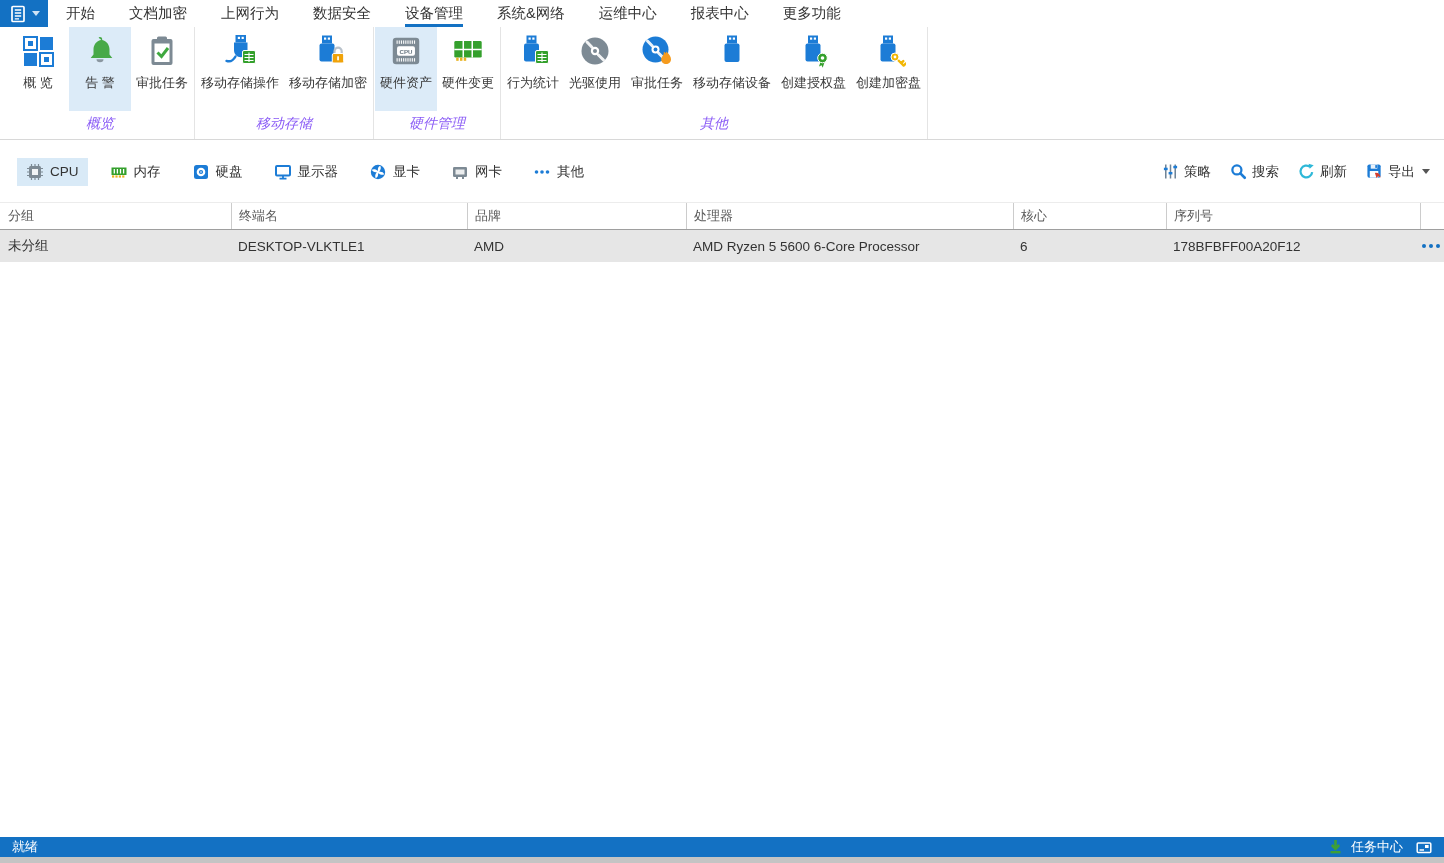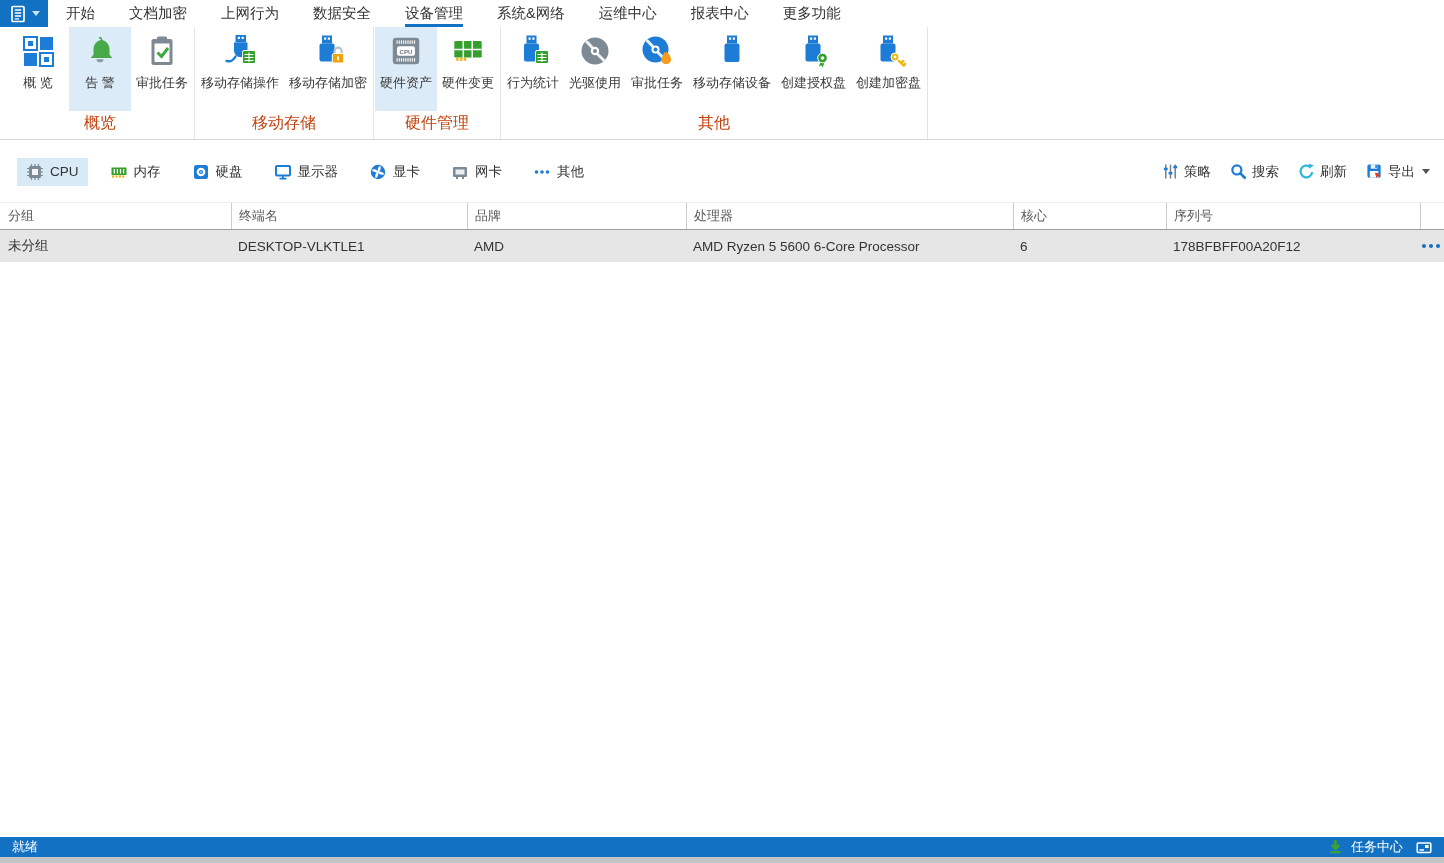--- a/index.html
+++ b/index.html
@@ -16,21 +16,21 @@
 
   
   .ribbon{position:absolute;top:27px;left:0;width:1444px;height:113px;background:#fff;
           border-bottom:1px solid #d8d8d8;box-sizing:border-box;display:flex;padding-left:6px;}
   .rgroup{display:flex;flex-direction:column;border-right:1px solid #e4e4e4;padding:0 1px;align-items:center;}
   .rbtns{display:flex;height:84px;}
   .rbtn{display:flex;flex-direction:column;align-items:center;padding:5px 5px 0;min-width:52px;cursor:pointer;}
   .rbtn.selected{background:#DCEBF8;}
   .ricon{height:38px;display:flex;align-items:center;justify-content:center;}
   .rlabel{font-size:13px;color:#3a3a3a;margin-top:4px;white-space:nowrap;}
-  .rgl{flex:1;display:flex;align-items:center;justify-content:center;font-size:16px;color:#c2410c;padding-bottom:3px;}
+  .rgl{flex:1;display:flex;align-items:center;justify-content:center;font-size:14px;color:#8b5cf6;padding-bottom:3px;font-style:italic;}
 
   
   .toolbar{position:absolute;top:141px;left:0;right:0;height:61px;display:flex;align-items:center;
            padding:0 14px 0 17px;box-sizing:border-box;background:#fff;}
   .fitem{display:flex;align-items:center;gap:6px;height:28px;padding:0 9px;font-size:13.5px;color:#333;
          margin-right:13px;cursor:pointer;}
   .fitem.selected{background:#D9EAF7;}
   .tactions{margin-left:auto;display:flex;align-items:center;gap:19px;}
   .taction{display:flex;align-items:center;gap:5px;font-size:13.5px;color:#333;cursor:pointer;}
   .caret{width:0;height:0;border-left:4px solid transparent;border-right:4px solid transparent;

